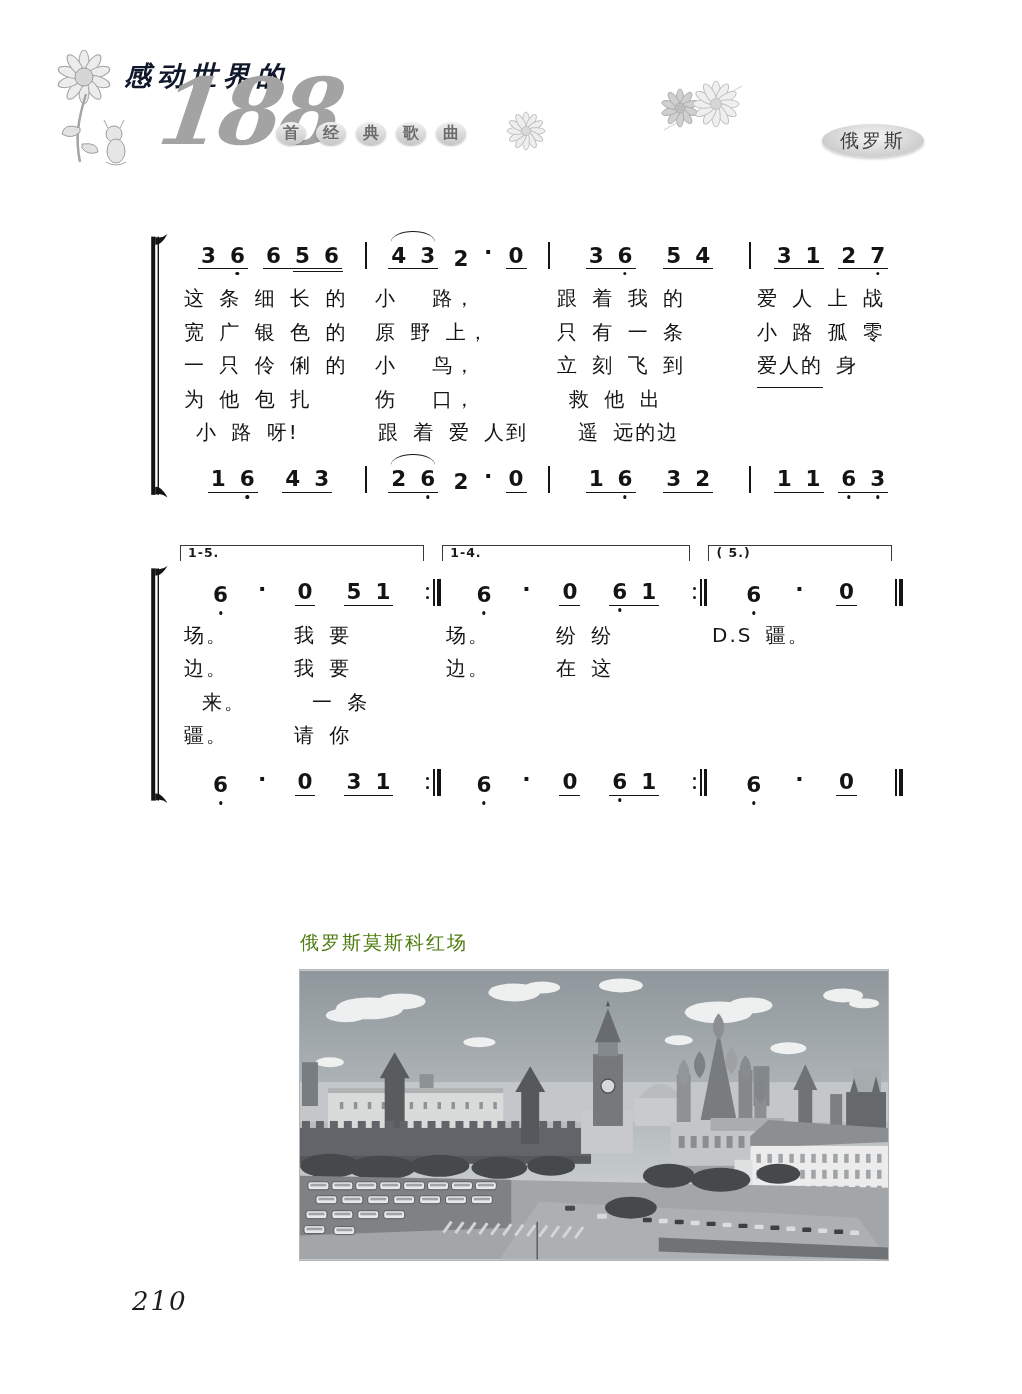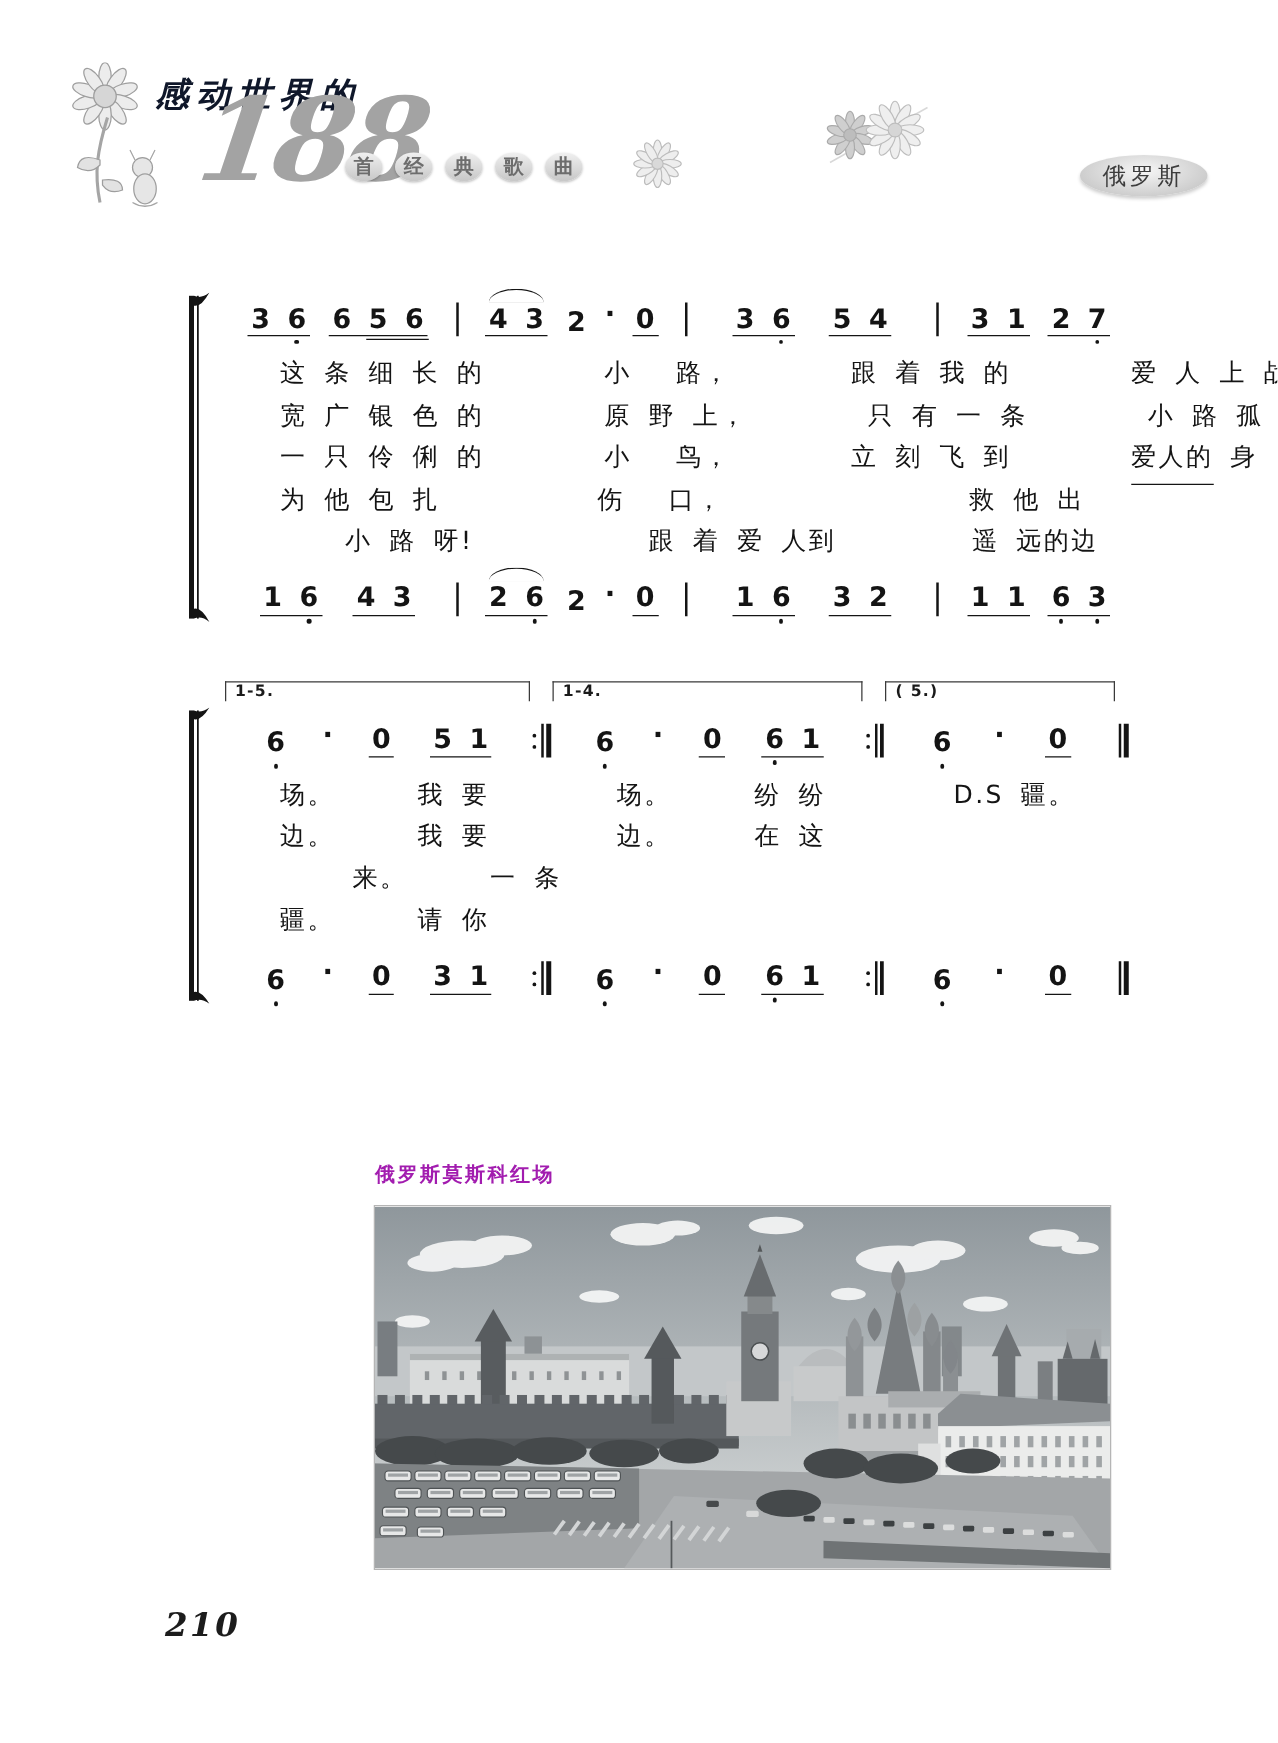--- a/index.html
+++ b/index.html
@@ -12,35 +12,35 @@
     font-style:italic;font-weight:700;font-size:27px;color:#0f172a;letter-spacing:6px;}
   .series-number{position:absolute;left:160px;top:66px;font-family:"DejaVu Serif",serif;
     font-style:italic;font-weight:700;font-size:92px;line-height:1;color:#a3a3a3;
     transform:skewX(-8deg);letter-spacing:-4px;}
   .series-suffix{position:absolute;left:276px;top:122px;display:flex;gap:10px;}
   .bub{display:inline-flex;align-items:center;justify-content:center;width:30px;height:23px;
     border-radius:50%;background:linear-gradient(#f0f0f0,#c7c7c7);color:#6d6d6d;
     font-weight:700;font-size:16px;box-shadow:0 1px 2px rgba(0,0,0,.25);}
   .daisy-small{position:absolute;left:506px;top:110px;}
   .daisies{position:absolute;left:654px;top:80px;}
-  .country-badge{position:absolute;left:864px;top:124px;width:102px;height:33px;border-radius:50%;
+  .country-badge{position:absolute;left:822px;top:124px;width:102px;height:33px;border-radius:50%;
     background:radial-gradient(ellipse at 50% 38%,#f6f6f6 0%,#dcdcdc 45%,#bdbdbd 100%);
     display:flex;align-items:center;justify-content:center;font-size:19px;color:#3d3d3d;
     letter-spacing:3px;box-shadow:0 2px 3px rgba(0,0,0,.2);}
 
   
   .score{position:absolute;left:146px;top:226px;width:760px;}
   .system{position:relative;padding-left:0;}
   .system + .system{margin-top:36px;}
   .brace{position:absolute;left:0;width:24px;}
   .s1 .brace{top:8px;height:calc(100% - 16px);}
   .s2 .brace{top:24px;height:calc(100% - 30px);}
   .bpad{width:34px;flex:none;}
   .mrow{display:flex;align-items:flex-end;padding:15px 0 13px;}
-  .lrow{display:flex;align-items:flex-end;height:33.5px;line-height:33.5px;gap:40px;}
+  .lrow{display:flex;align-items:flex-end;height:33.5px;line-height:33.5px;}
   .vrow{display:flex;align-items:flex-end;height:19px;margin-bottom:2px;}
   .meas{display:flex;align-items:flex-end;justify-content:space-evenly;padding:0 3px;}
   .s1 .m0{width:175px;}.s1 .m1{width:166px;}.s1 .m2{width:184px;}.s1 .m3{width:145px;}
   .s2 .m0{width:240px;}.s2 .m1{width:244px;}.s2 .m2{width:178px;}
   .note{position:relative;font-weight:700;font-size:21.5px;line-height:1;color:#141414;}
   .note.low::after{content:"";position:absolute;left:50%;transform:translateX(-50%);
     bottom:-9px;width:3.4px;height:3.4px;border-radius:50%;background:#141414;}
   .grp{display:inline-flex;gap:14px;align-items:flex-end;position:relative;
     border-bottom:1.7px solid #141414;padding:0 3px 2px;}
   .grp.dbl::after{content:"";position:absolute;left:38%;right:-1px;bottom:-4px;
@@ -56,25 +56,25 @@
   .repdots{display:flex;flex-direction:column;gap:6px;justify-content:center;height:25px;margin-right:2px;}
   .rd{width:3.2px;height:3.2px;border-radius:50%;background:#141414;}
   .lcell{font-size:20px;letter-spacing:2px;word-spacing:5px;padding-left:4px;
     white-space:pre;color:#141414;}
   .lcell .u{border-bottom:1.7px solid #141414;padding-bottom:10px;}
   .volta{height:15px;border:1.3px solid #3a3a3a;border-bottom:none;font-size:12.5px;
     line-height:13px;color:#1a1a1a;padding-left:7px;font-weight:600;letter-spacing:1px;margin-top:31px;}
 
   
   .photo-block{position:absolute;left:300px;top:930px;margin:0;}
-  .photo-caption{font-size:16px;color:#a21caf;letter-spacing:2px;margin-bottom:14px;font-weight:bold;}
+  .photo-caption{font-size:19px;color:#4d7c0f;letter-spacing:2px;margin-bottom:14px;}
   .photo{display:block;outline:1px solid #b5b5b5;}
 
   .page-number{position:absolute;left:132px;top:1286px;font-family:"DejaVu Serif",serif;
-    font-style:italic;font-weight:700;font-size:26px;color:#1c1c1c;letter-spacing:2px;}
+    font-style:italic;font-weight:400;font-size:26px;color:#1c1c1c;letter-spacing:2px;}
 </style>
 </head>
 <body>
 
 <div class="page">
 
   <svg class="illus" width="82" height="120" viewBox="0 0 82 120">
     <g fill="#ececec" stroke="#9e9e9e" stroke-width="1">
       <g transform="translate(28,27)">
         <ellipse rx="5" ry="12" transform="rotate(0) translate(0,-15)"></ellipse>

